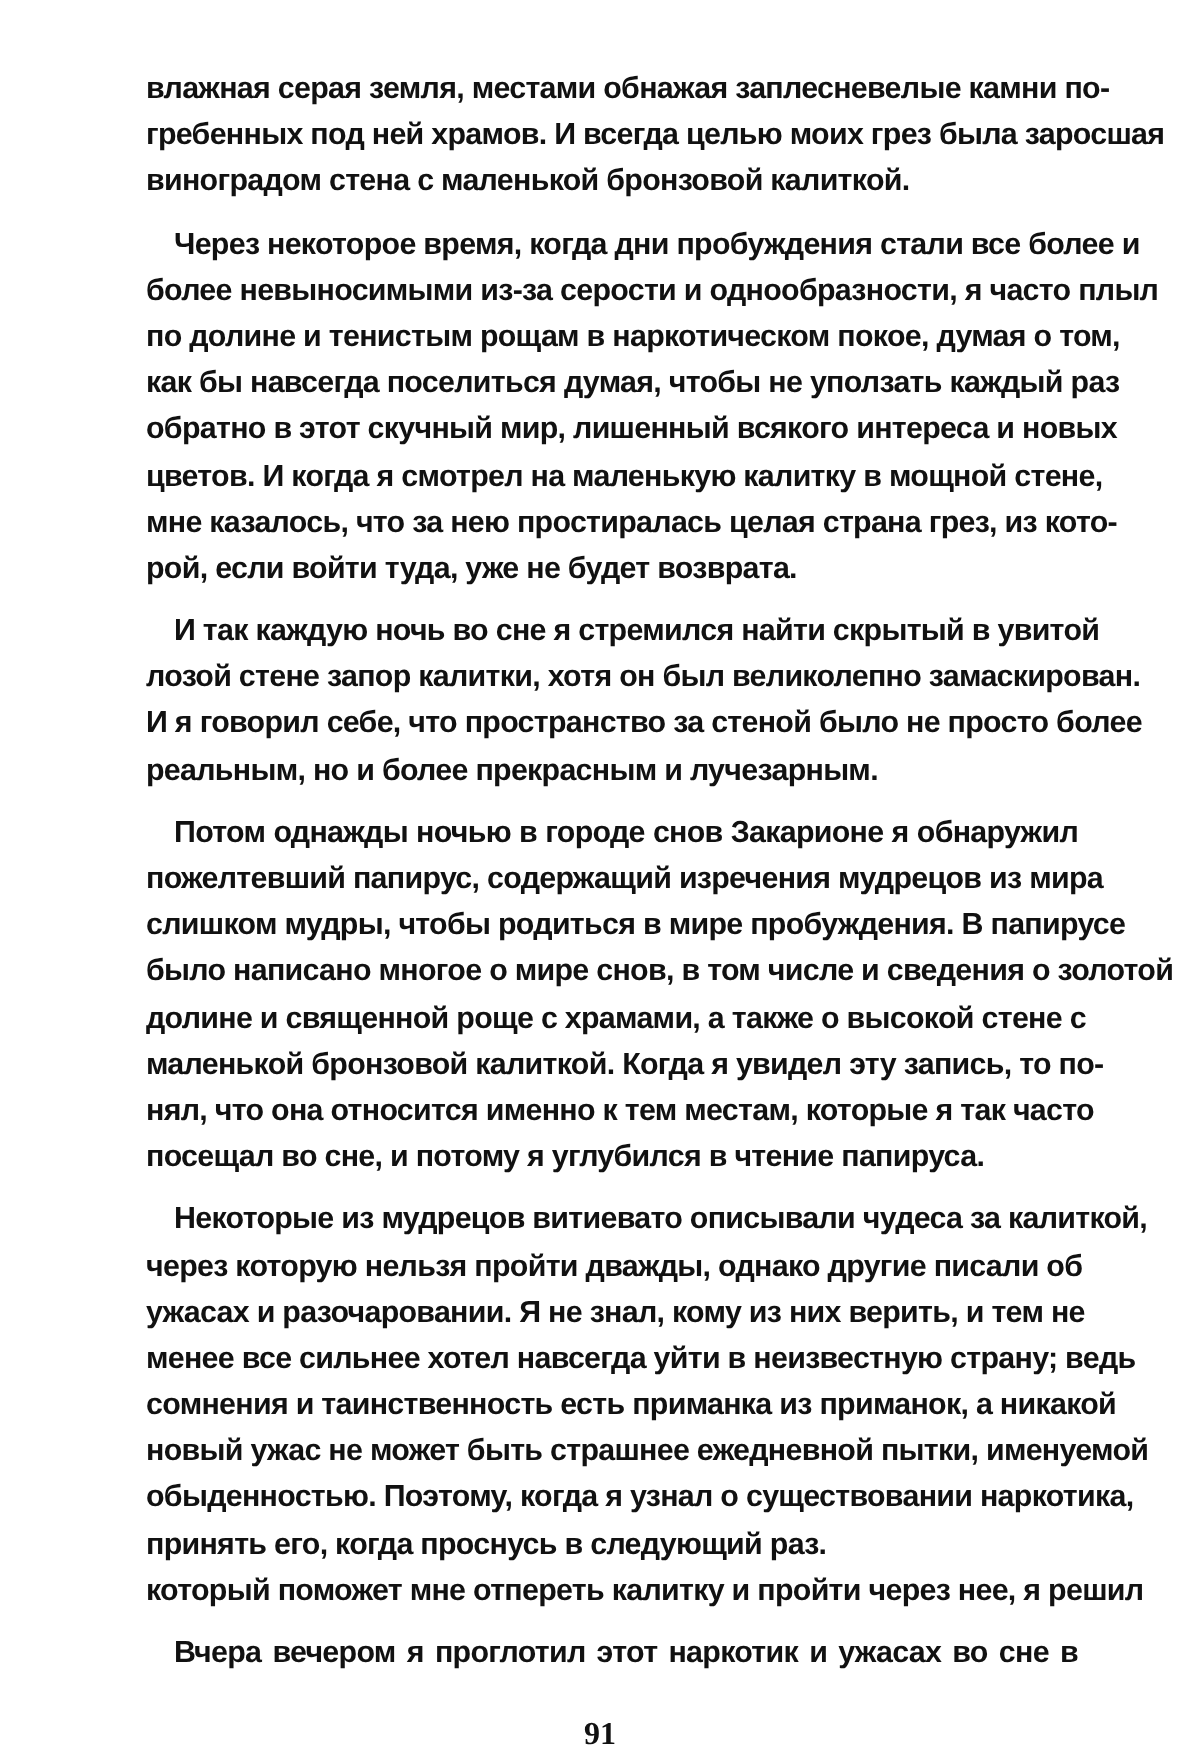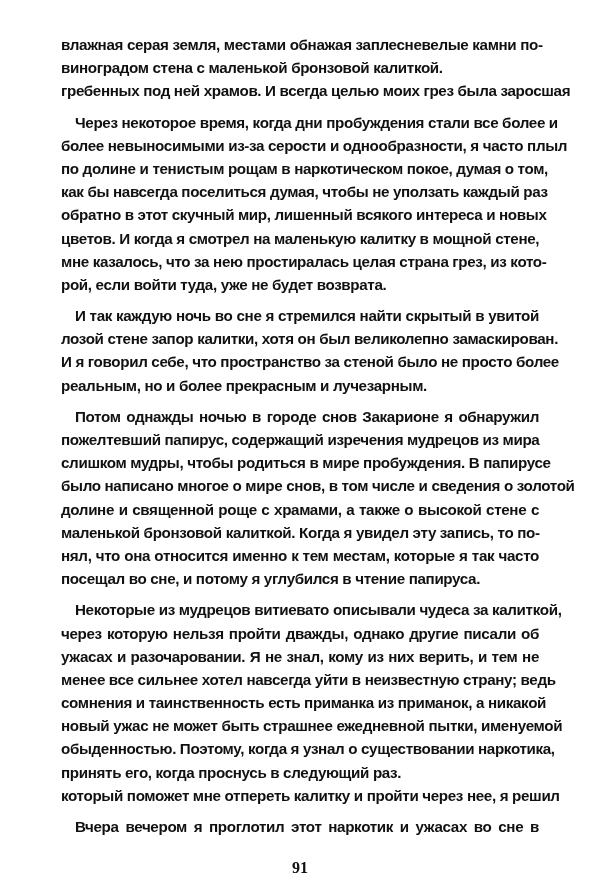--- a/index.html
+++ b/index.html
@@ -5,21 +5,21 @@
   html, body { margin: 0; padding: 0; background: #ffffff; }
   body {
     width: 600px; height: 873px; position: relative; overflow: hidden;
     font-family: "Liberation Sans", "DejaVu Sans", sans-serif;
     color: #111111;
   }
   .page {
     position: absolute; left: 57px; top: 33px; width: 482px;
   }
   .para {
-    margin: 0 0 8px 4px;
+    margin: 0 0 8px 16px;
     font-size: 15.2px;
     line-height: 23.2px;
     font-weight: bold;
     letter-spacing: -0.35px;
     word-spacing: 0px;
     text-align: justify;
   }
   .line {
     display: block;
     white-space: nowrap;
@@ -35,22 +35,22 @@
     font-weight: bold; font-size: 16px; color: #111;
   }
 </style>
 </head>
 <body>
 
 <div class="page">
 
   <p class="para">
     <span class="line">влажная серая земля, местами обнажая заплесневелые камни по-</span>
+    <span class="line">гребенных под ней храмов. И всегда целью моих грез была заросшая</span>
     <span class="line last">виноградом стена с маленькой бронзовой калиткой.</span>
-    <span class="line">гребенных под ней храмов. И всегда целью моих грез была заросшая</span>
   </p>
 
   <p class="para">
     <span class="line indent">Через некоторое время, когда дни пробуждения стали все более и</span>
     <span class="line">более невыносимыми из-за серости и однообразности, я часто плыл</span>
     <span class="line">по долине и тенистым рощам в наркотическом покое, думая о том,</span>
     <span class="line">как бы навсегда поселиться думая, чтобы не уползать каждый раз</span>
     <span class="line">обратно в этот скучный мир, лишенный всякого интереса и новых</span>
     <span class="line">цветов. И когда я смотрел на маленькую калитку в мощной стене,</span>
     <span class="line">мне казалось, что за нею простиралась целая страна грез, из кото-</span>

